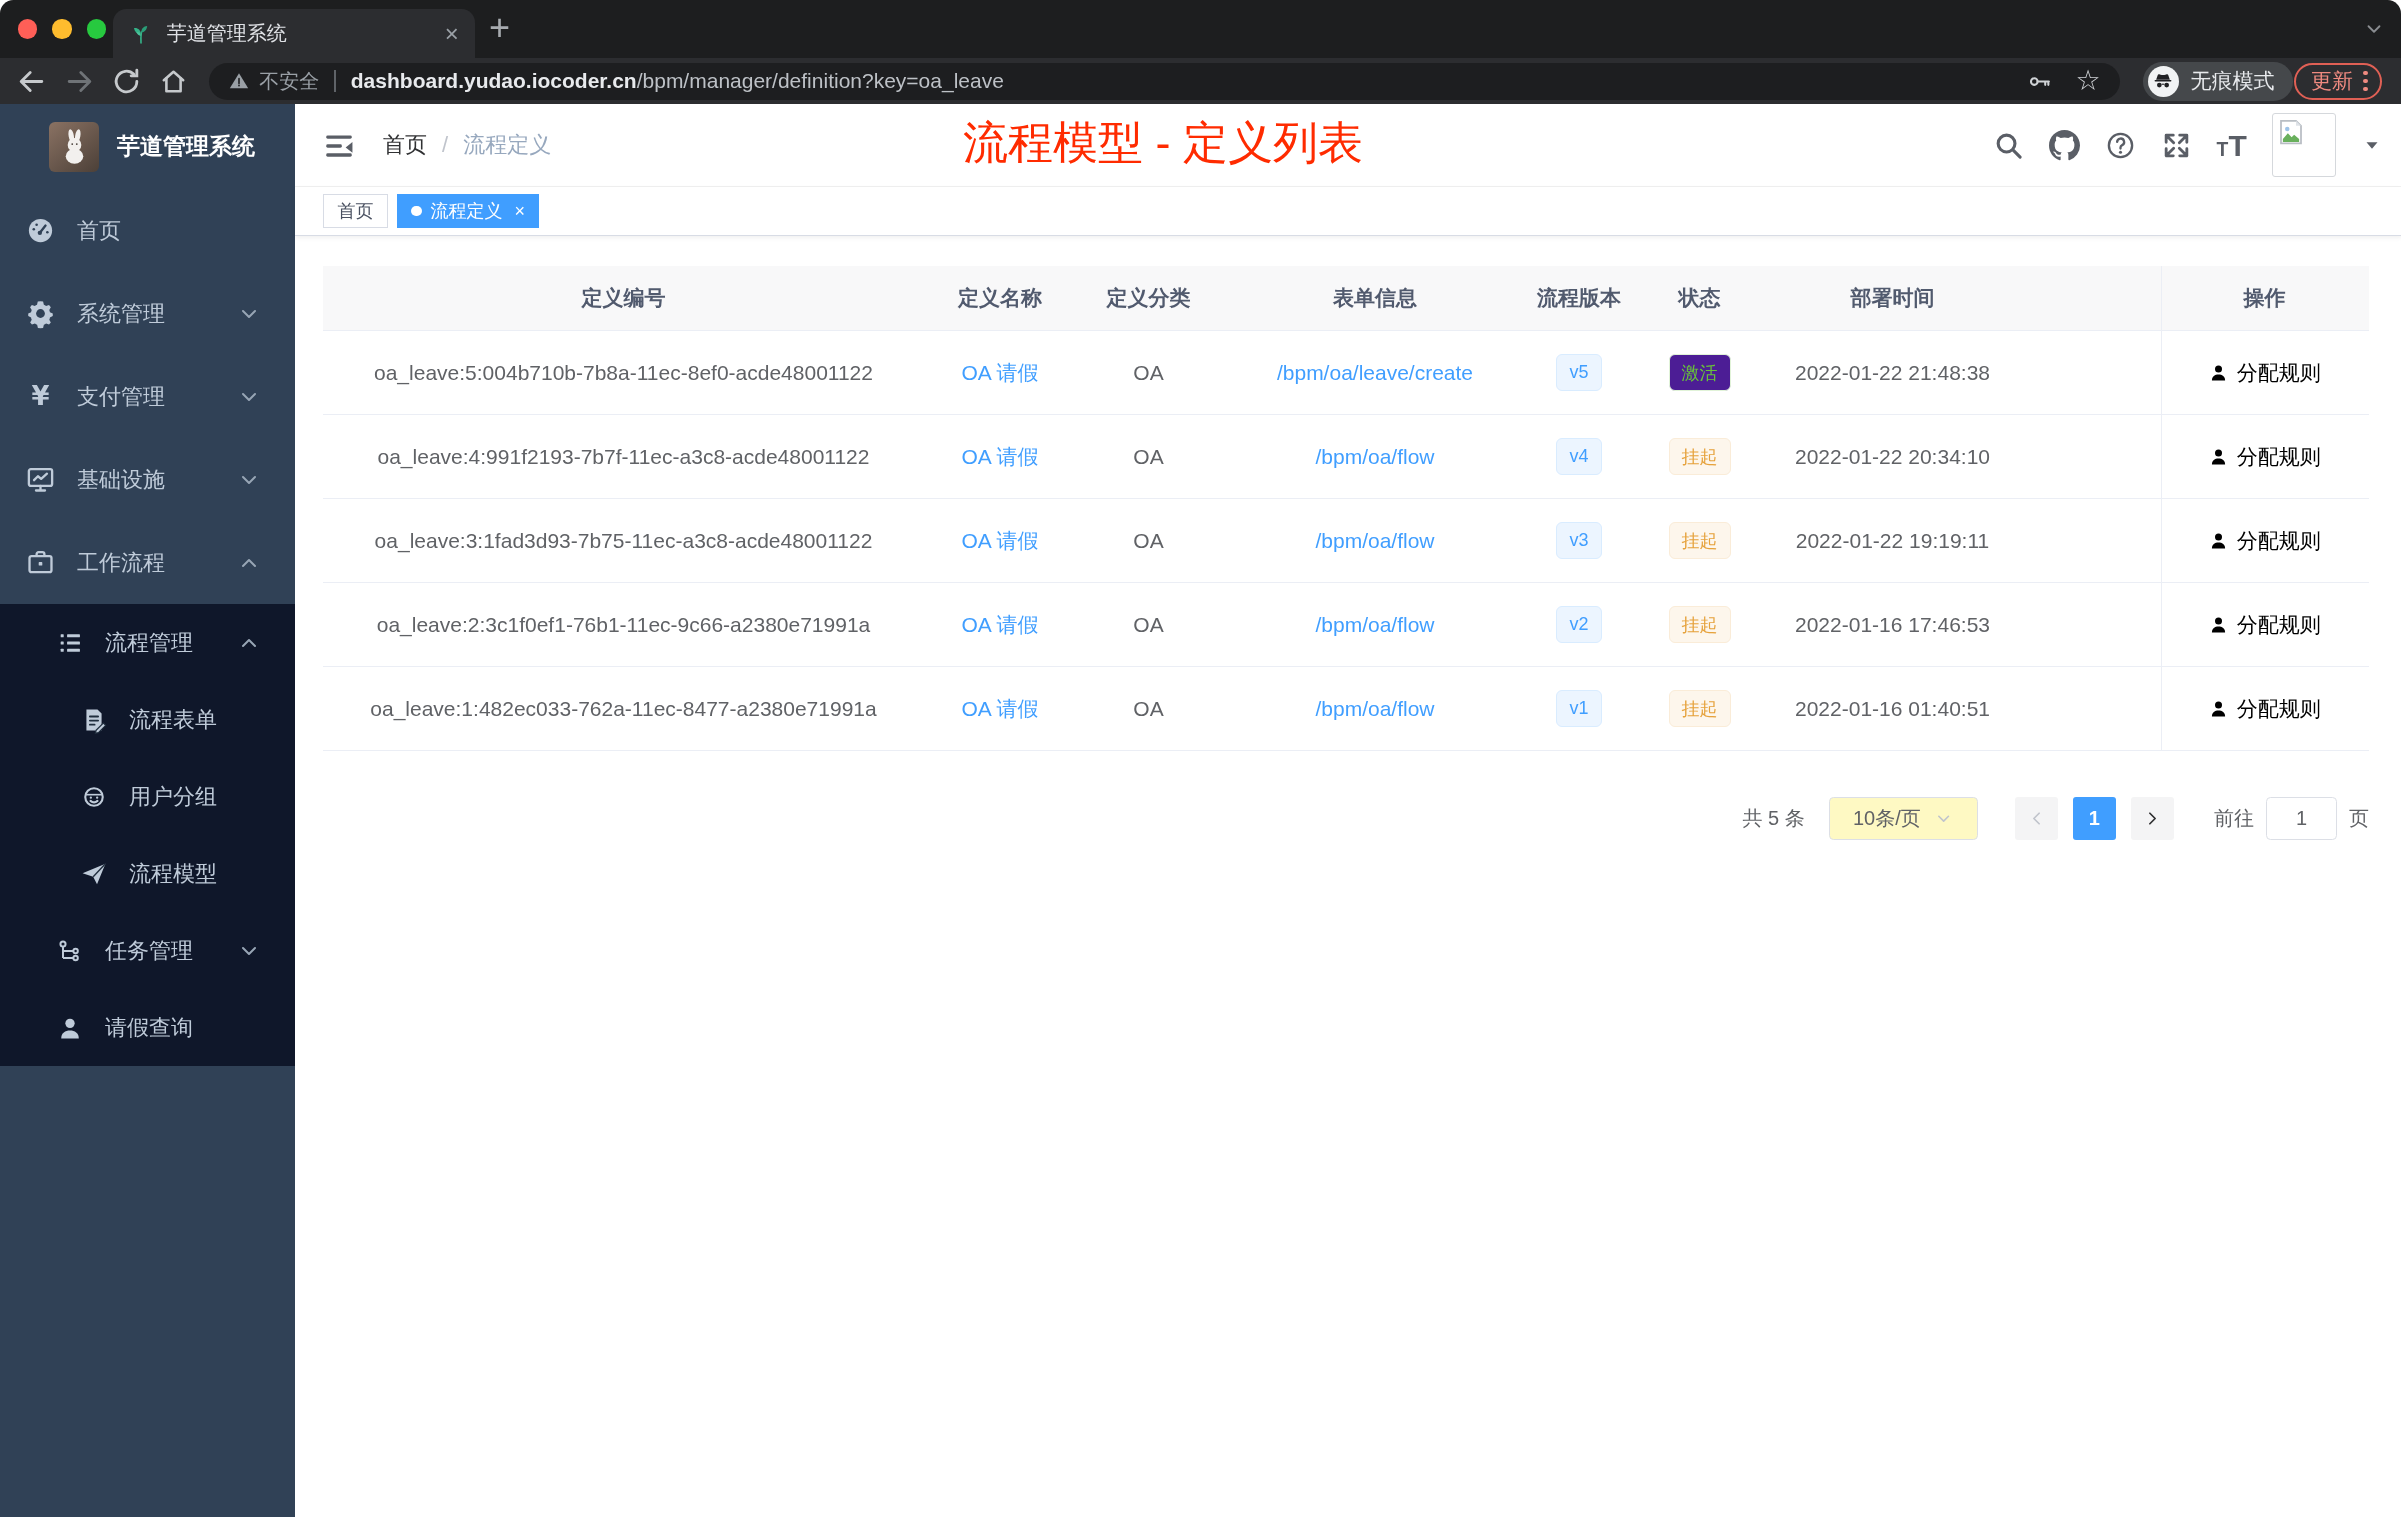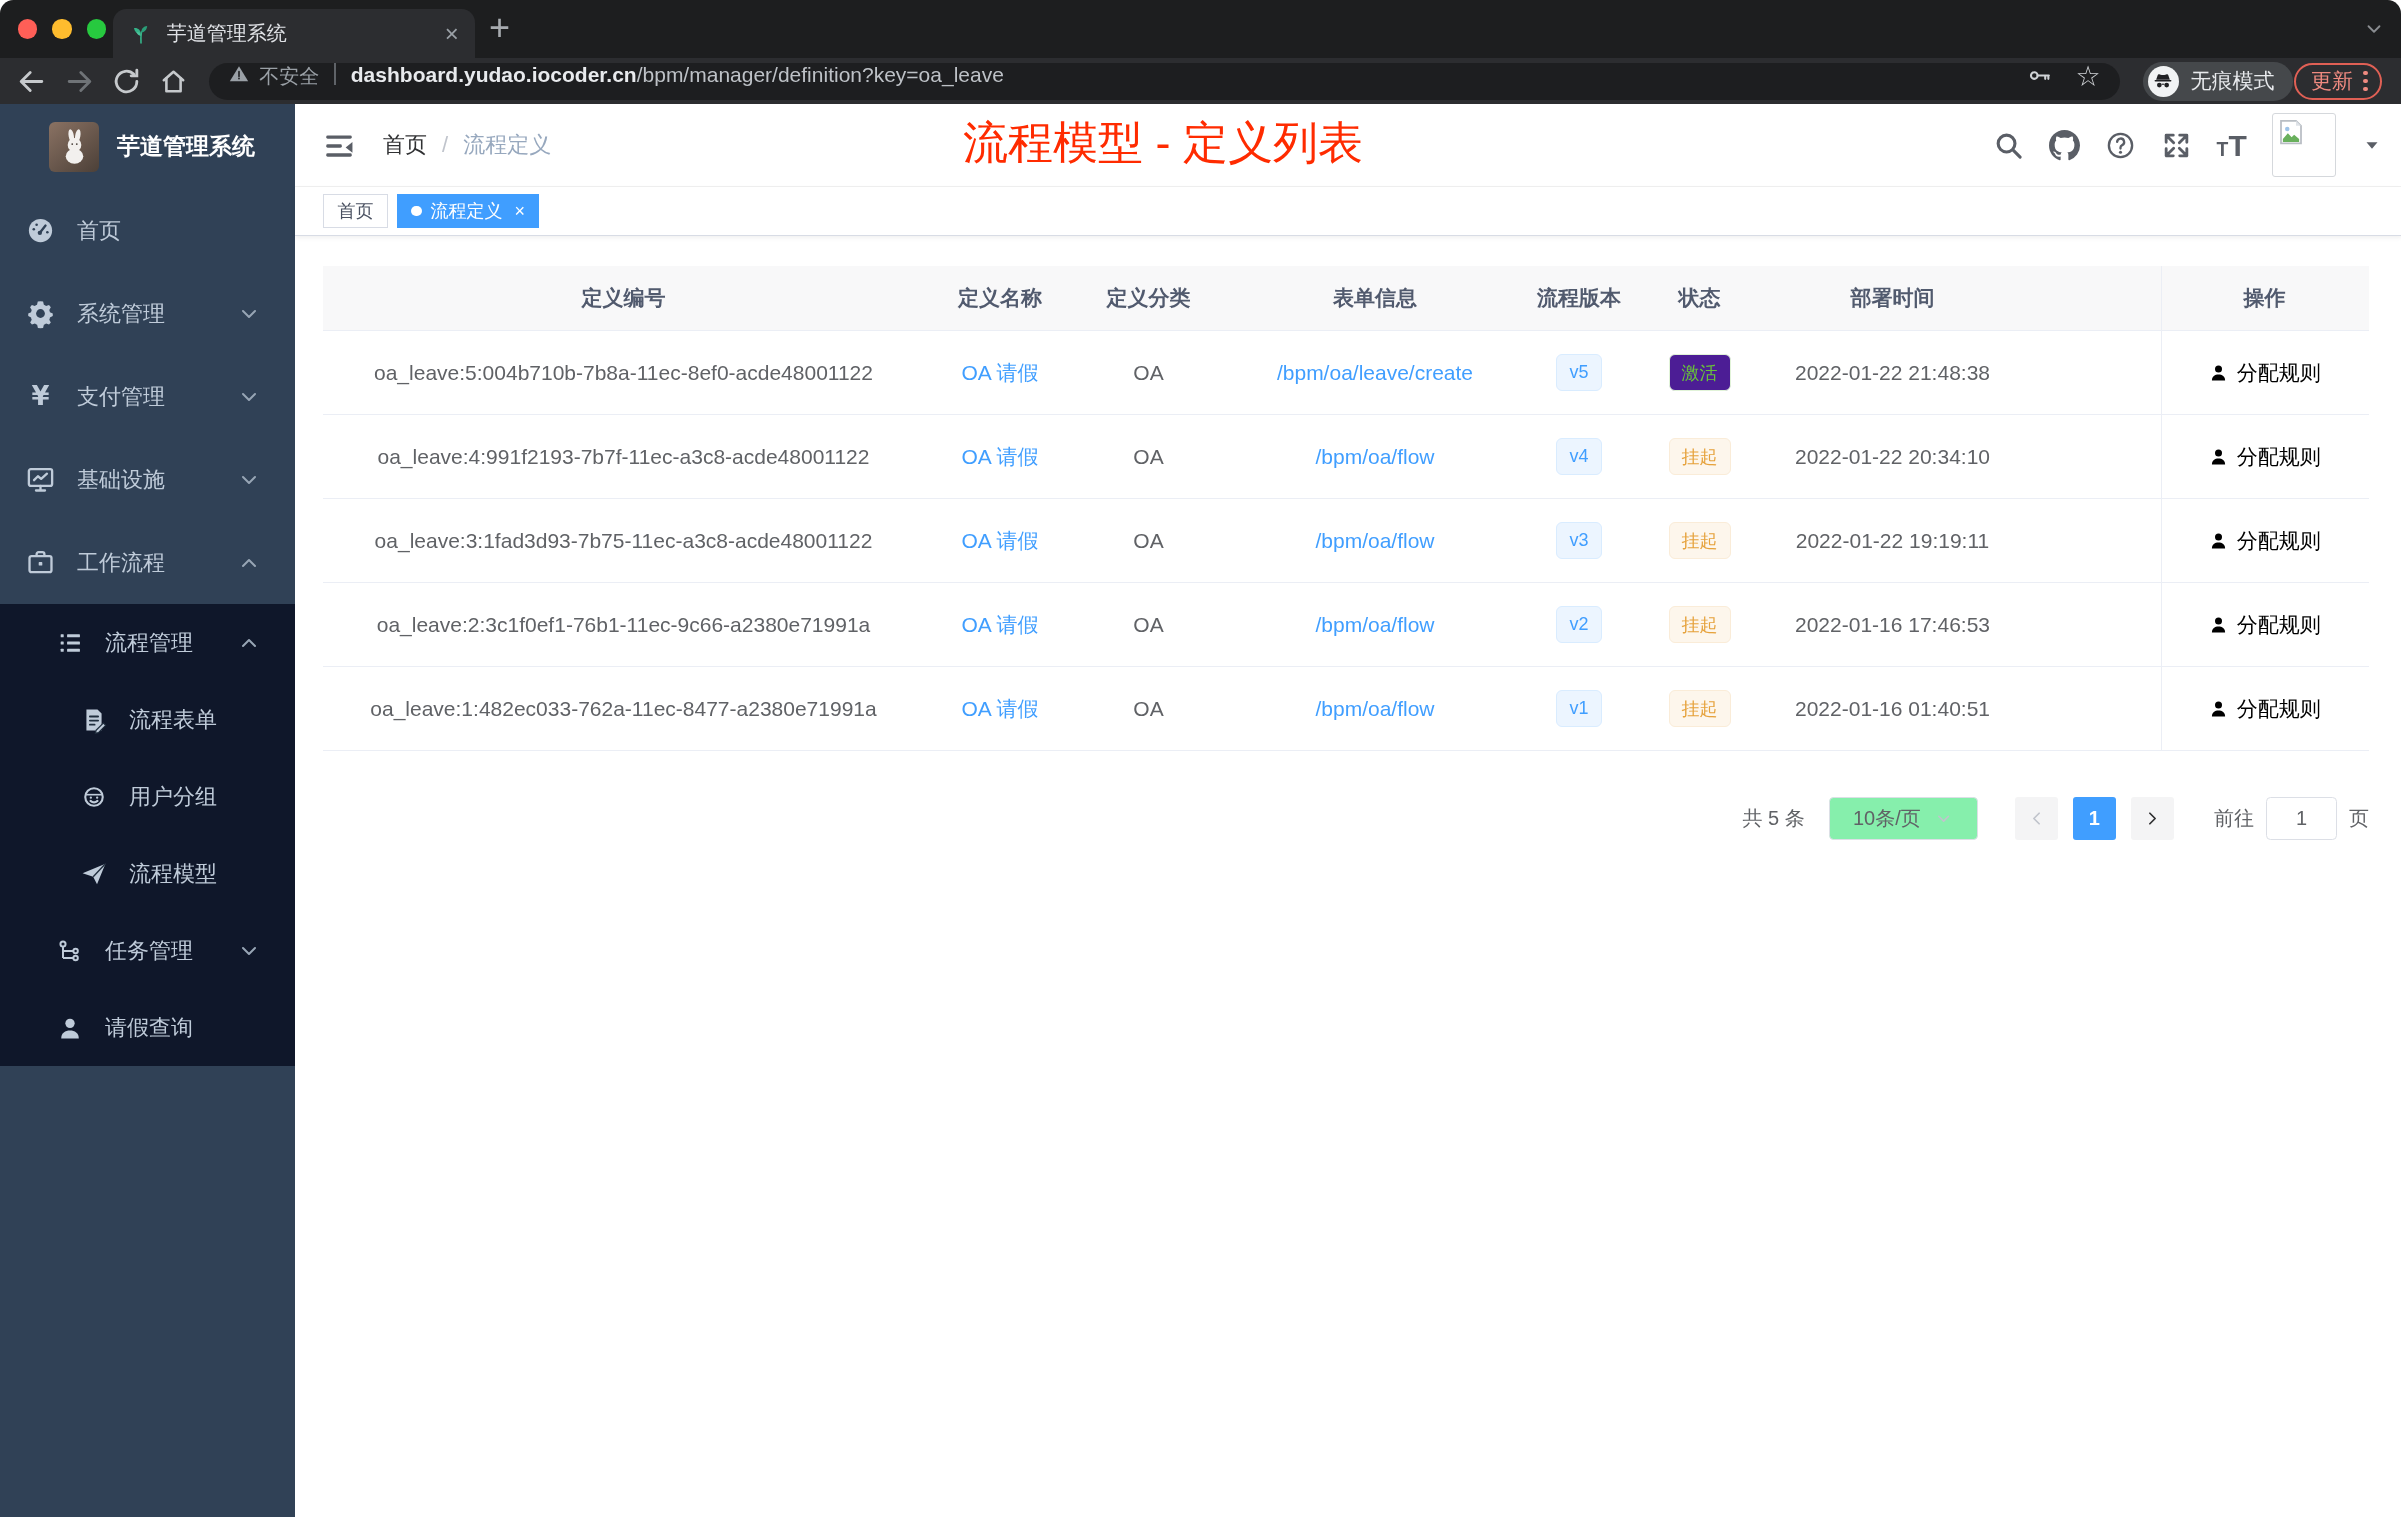--- a/index.html
+++ b/index.html
@@ -14,21 +14,21 @@
   .light.red { background:#ff5f57; } .light.yellow { background:#febc2e; } .light.green { background:#27c93f; }
   .btab { position:absolute; left:113px; top:9px; width:362px; height:49px; background:#2c2d30; border-radius:13.4px 13.4px 0 0; display:flex; align-items:center; padding:0 16.3px; }
   .btab .fav { width:24px; height:24px; flex:none; }
   .btab .ttl { margin-left:13.4px; font-size:20px; color:#dfe1e5; flex:1; white-space:nowrap; overflow:hidden; }
   .btab .cls { color:#9aa0a6; font-size:24px; line-height:1; }
   .newtab { position:absolute; left:489px; top:10.4px; color:#a7abaf; font-size:36px; font-weight:300; line-height:1; }
   .corner-chev { position:absolute; right:16.3px; top:18px; width:22px; height:22px; color:#8a8d91; }
   .chrome-toolbar { height:46px; background:#2c2d30; position:relative; display:flex; align-items:center; }
   .nav-ic { width:31px; height:31px; margin-left:16.3px; color:#c6c9cc; }
   .nav-ic.dim { color:#6f7377; }
-  .url-pill { position:absolute; left:209px; top:4.5px; width:1911px; height:37px; background:#1d1e20; border-radius:18.6px; display:flex; padding:0 19.3px; }
+  .url-pill { position:absolute; left:209px; top:4.5px; width:1911px; height:37px; background:#1d1e20; border-radius:18.6px; display:flex; align-items:center; padding:0 19.3px; }
   .url-pill .warn { width:22px; height:22px; color:#9aa0a6; flex:none; }
   .url-pill .sec { margin-left:9px; font-size:20px; color:#9aa0a6; white-space:nowrap; }
   .url-pill .vsep { width:1.5px; height:22px; background:#5f6368; margin:0 15px; }
   .url-pill .dom { font-size:21px; color:#e8eaed; font-weight:bold; white-space:nowrap; }
   .url-pill .pth { font-size:21px; color:#bdc1c6; white-space:nowrap; }
   .url-pill .sp { flex:1; }
   .url-pill .keyic { width:25px; height:25px; color:#d0d3d6; }
   .url-pill .star { margin-left:24px; font-size:28px; color:#d0d3d6; line-height:1; }
   .incog { position:absolute; left:2143px; top:3.7px; height:39px; border-radius:19.3px; background:#45484b; display:flex; align-items:center; padding:0 18px 0 4.5px; }
   .incog .cir { width:31px; height:31px; border-radius:50%; background:#f1f3f4; display:flex; align-items:center; justify-content:center; }
@@ -93,21 +93,21 @@
   a.link { color:#409eff; text-decoration:none; cursor:pointer; }
   .badge { height:37px; padding:0 12px; display:inline-flex; align-items:center; border-radius:6px; font-size:18px; white-space:nowrap; }
   .badge-ver { background:#ecf5ff; border:1.5px solid #d9ecff; color:#409eff; }
   .badge.success { background:#4c1d95; border:1.5px solid #e1f3d8; color:#67c23a; }
   .badge.warning { background:#fdf6ec; border:1.5px solid #faecd8; color:#e6a23c; }
   .action-link { display:flex; align-items:center; gap:7.4px; color:#000000; font-size:21px; cursor:pointer; text-decoration:none; }
   .action-link svg { width:21px; height:21px; }
 
   .pagination { width:2046px; margin-top:46px; display:flex; align-items:center; justify-content:flex-end; font-size:20px; color:#606266; }
   .pg-total { margin-right:24px; white-space:nowrap; }
-  .pg-select { width:149px; height:43px; border:1.5px solid #dcdfe6; border-radius:4.5px; background:#86efac; display:flex; align-items:center; justify-content:center; gap:13.4px; margin-right:30px; cursor:pointer; }
+  .pg-select { width:149px; height:43px; border:1.5px solid #dcdfe6; border-radius:4.5px; background:#fef9c3; display:flex; align-items:center; justify-content:center; gap:13.4px; margin-right:30px; cursor:pointer; }
   .pg-select svg { width:19.3px; height:19.3px; color:#c0c4cc; }
   .pg-btn { width:43px; height:43px; background:#f4f4f5; border-radius:3px; display:flex; align-items:center; justify-content:center; margin:0 7.4px; cursor:pointer; }
   .pg-btn svg { width:21px; height:21px; }
   .pg-prev { color:#c0c4cc; } .pg-prev svg { transform:rotate(90deg); }
   .pg-next { color:#303133; } .pg-next svg { transform:rotate(-90deg); }
   .pg-page { width:43px; height:43px; background:#409eff; color:#fff; border-radius:3px; display:flex; align-items:center; justify-content:center; font-weight:bold; margin:0 7.4px; cursor:pointer; }
   .pg-goto { margin-left:33px; display:flex; align-items:center; gap:12px; }
   .pg-input { width:71px; height:43px; border:1.5px solid #dcdfe6; border-radius:4.5px; background:#fff; text-align:center; font-size:20px; color:#606266; font-family:inherit; }
 </style>
 </head>

